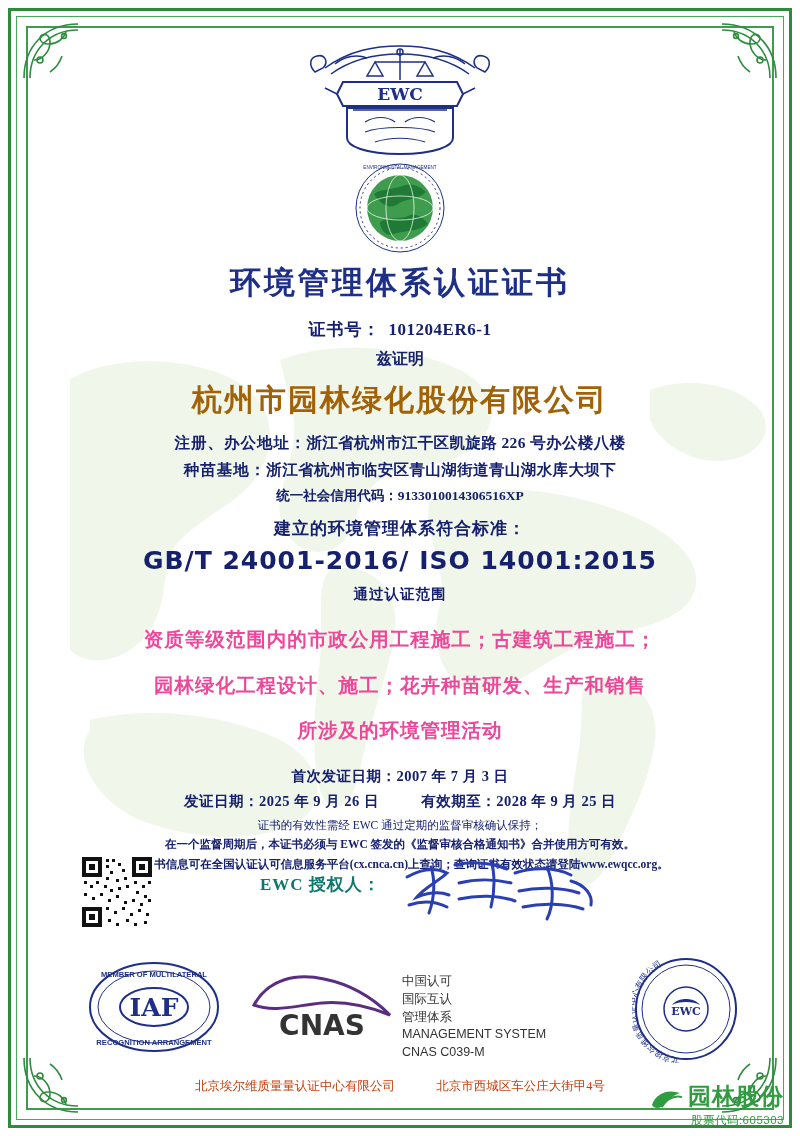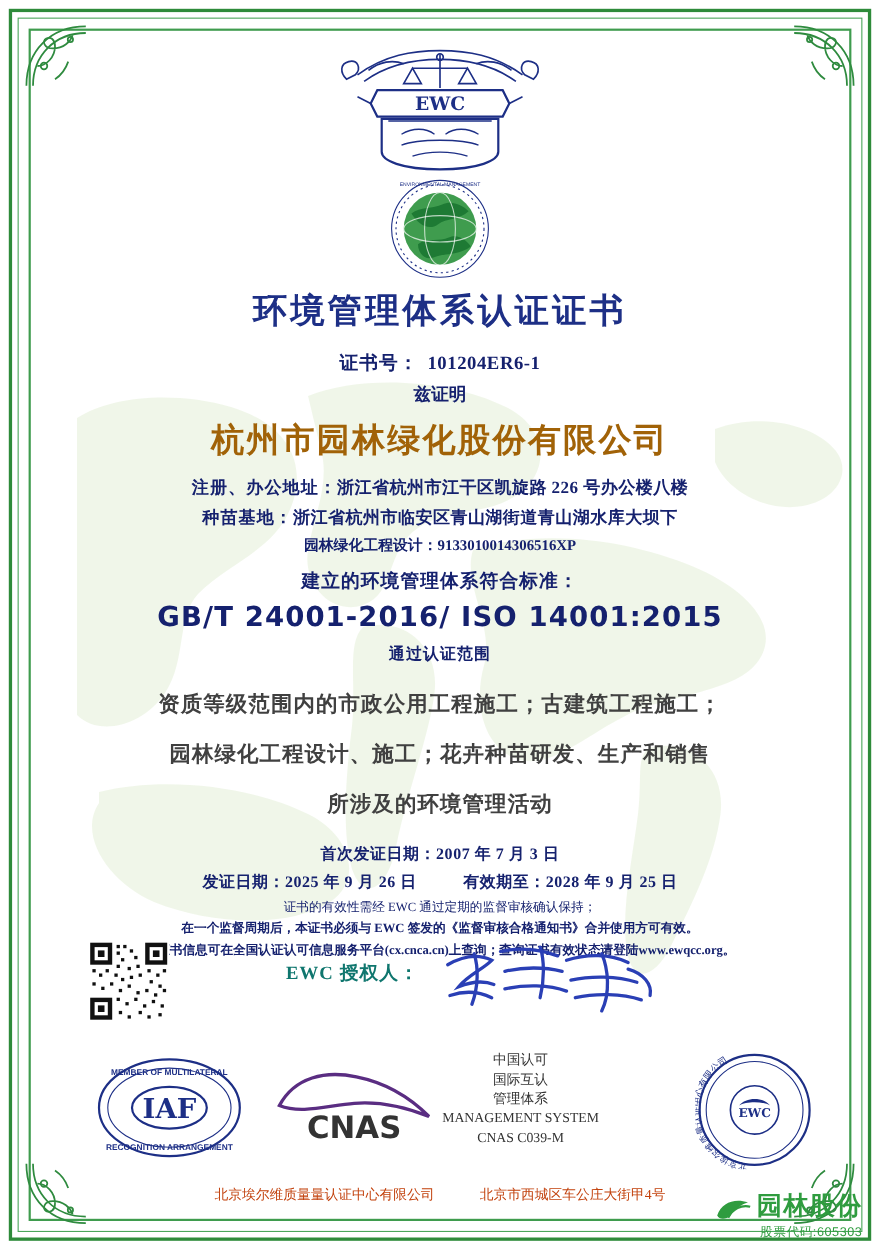--- a/index.html
+++ b/index.html
@@ -142,21 +142,21 @@
   }
   .scope-head {
     font-size: 14.5px;
     color: #15216e;
     font-weight: bold;
     letter-spacing: 1px;
     margin-bottom: 26px;
   }
   .scope-line {
     font-size: 19.5px;
-    color: #404040;
+    color: #ec4899;
     font-weight: bold;
     letter-spacing: 1px;
     line-height: 1.0;
     margin-bottom: 26px;
     font-family: "DejaVu Serif", serif;
   }
   .dates {
     margin-top: 18px;
   }
   .date-line {
@@ -210,26 +210,26 @@
   }
   .iaf {
     position: absolute; left: 48px; top: 5px;
     width: 132px; height: 94px;
   }
   .cnas {
     position: absolute; left: 210px; top: 16px;
     width: 145px; height: 72px;
   }
   .cnas-text {
-    position: absolute; left: 362px; top: 0;
-    text-align: center;
+    position: absolute; left: 362px; top: 18px;
+    text-align: left;
     color: #333;
     font-size: 12.5px;
     line-height: 1.42;
-    font-family: Liberation Serif, serif;
+    font-family: Liberation Sans, sans-serif;
   }
   .cnas-text .cn { font-size: 12.5px; }
   .cnas-text .en { font-size: 12.5px; }
   .seal {
     position: absolute; right: 20px; top: 0px;
     width: 108px; height: 108px;
   }
   .iaf svg, .cnas svg, .seal svg { width: 100%; height: 100%; display: block; }
 
   .footer {
@@ -405,21 +405,21 @@
     <div class="company">杭州市园林绿化股份有限公司</div>
 
     <div class="addr-line">
       <span class="lbl">注册、办公地址：</span><span>浙江省杭州市江干区凯旋路 226 号办公楼八楼</span>
     </div>
 
     <div class="addr-line">
       <span class="lbl">种苗基地：</span><span>浙江省杭州市临安区青山湖街道青山湖水库大坝下</span>
     </div>
 
-    <div class="credit-code">园林绿化工程设计：9133010014306516XP</div>
+    <div class="credit-code">统一社会信用代码：9133010014306516XP</div>
 
     <div class="std-intro">建立的环境管理体系符合标准：</div>
     <div class="std-code">GB/T 24001-2016/ ISO 14001:2015</div>
 
     <div class="scope-head">通过认证范围</div>
 
     <div class="scope-line">资质等级范围内的市政公用工程施工；古建筑工程施工；</div>
     <div class="scope-line">园林绿化工程设计、施工；花卉种苗研发、生产和销售</div>
     <div class="scope-line">所涉及的环境管理活动</div>
 

